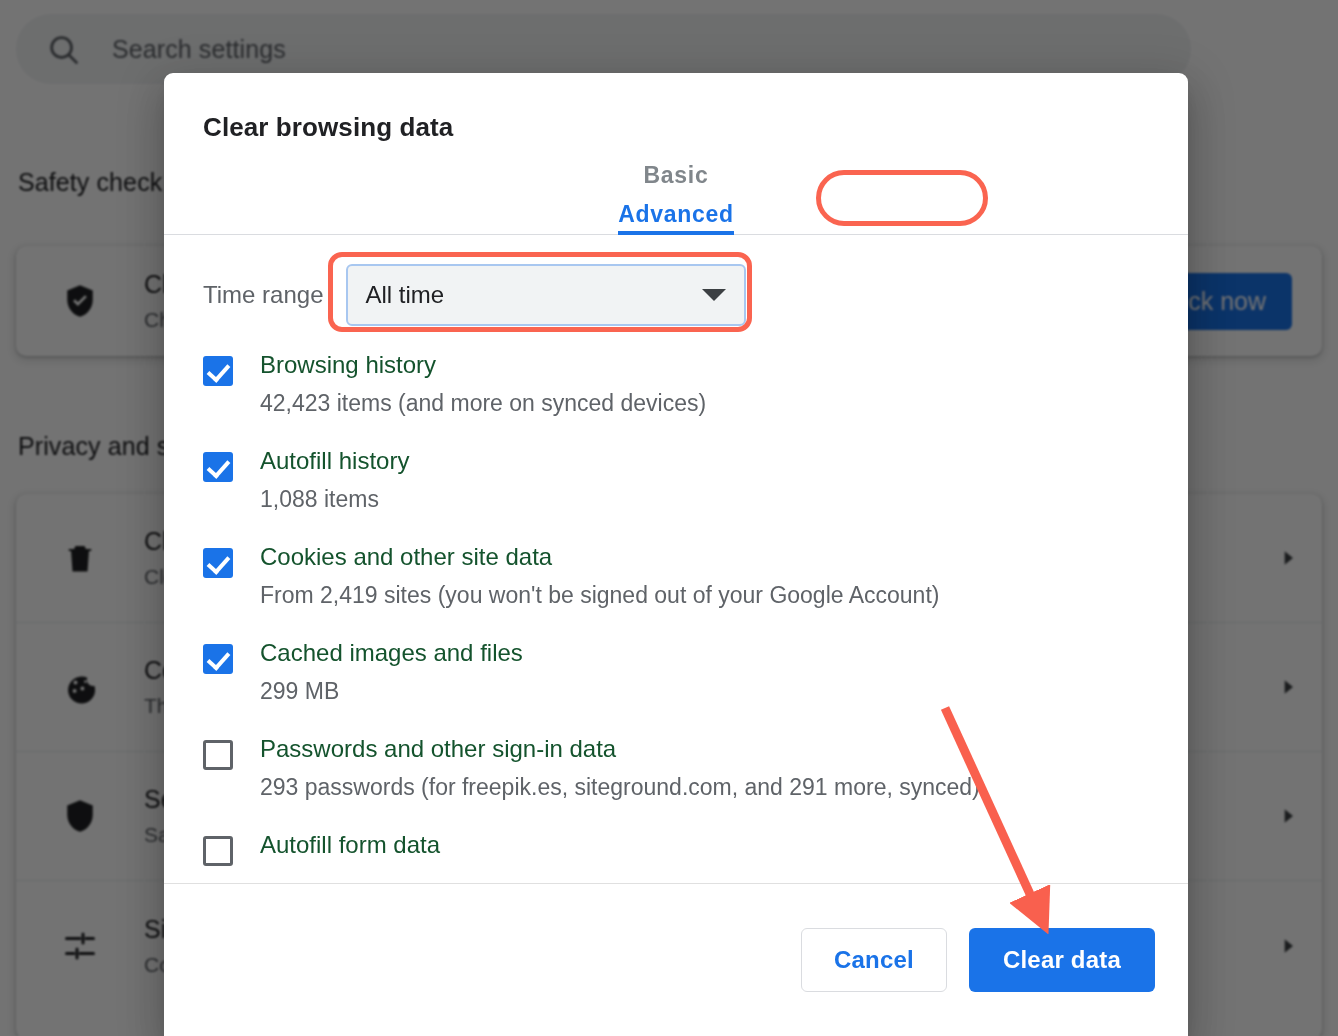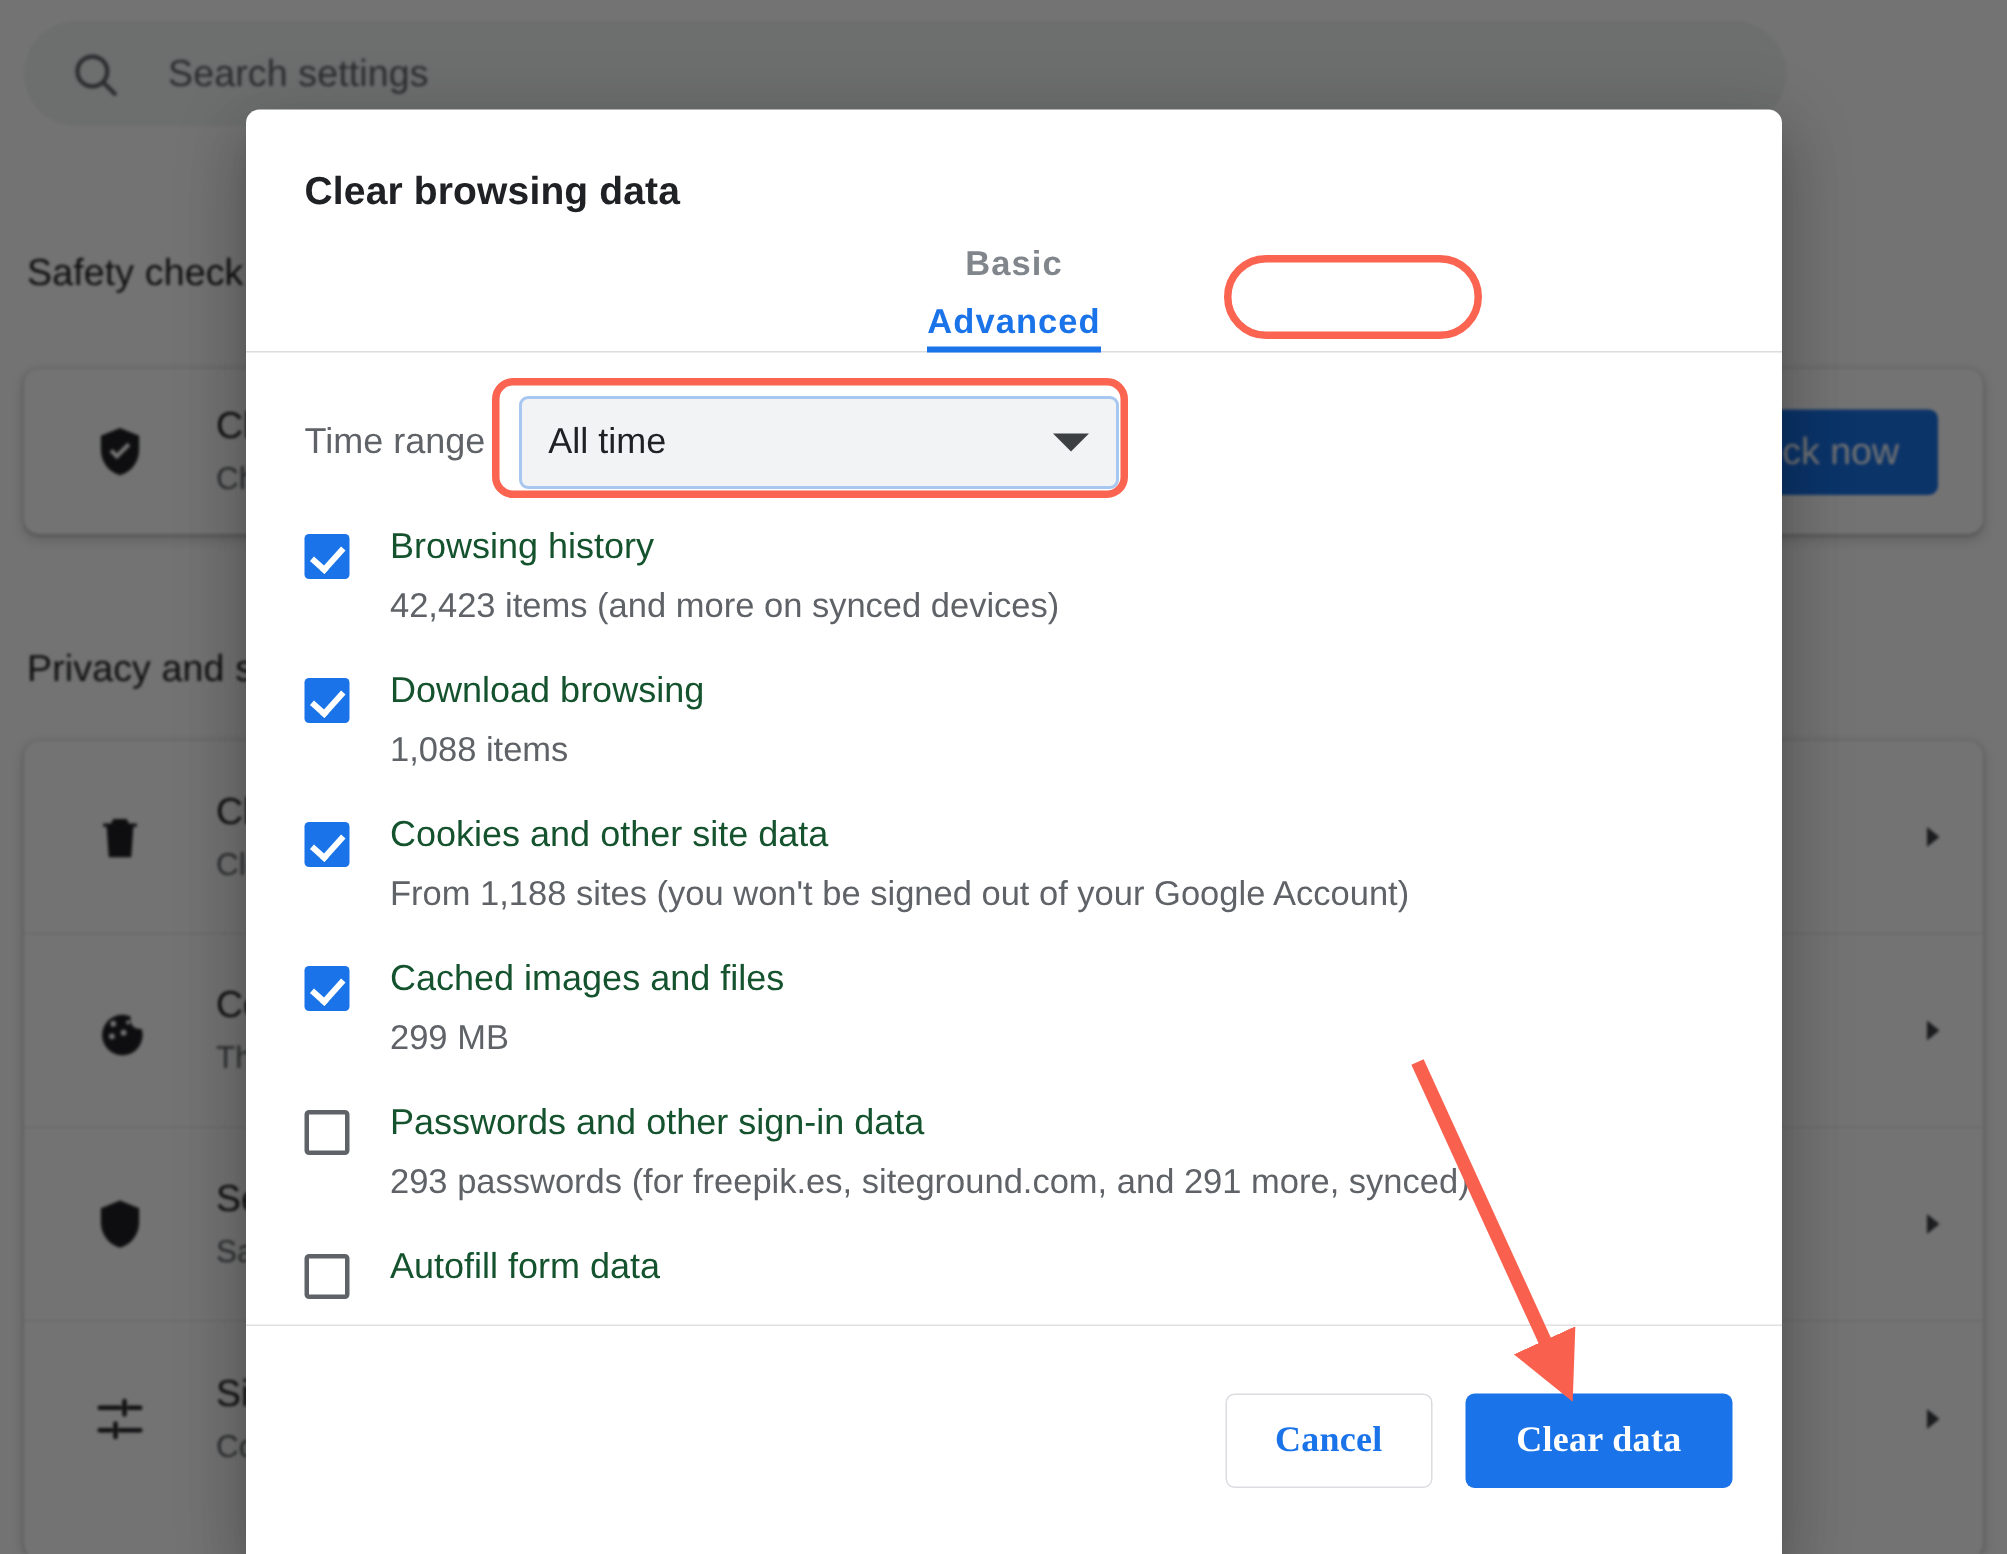--- a/index.html
+++ b/index.html
@@ -299,21 +299,21 @@
     flex: 0 0 auto;
     height: 152px;
     display: flex;
     align-items: center;
     justify-content: flex-end;
     padding-right: 33px;
     gap: 22px;
     background: #ffffff;
   }
   .btn {
-    font-family: Liberation Serif, serif;
+    font-family: Liberation Sans, sans-serif;
     font-size: 24px;
     font-weight: bold;
     border-radius: 6px;
     cursor: pointer;
     letter-spacing: .2px;
   }
   .btn-cancel {
     background: #ffffff;
     color: #1a73e8;
     border: 1px solid #dadce0;
@@ -496,30 +496,30 @@
           <span class="cb-box checked"></span>
           <div class="cb-text">
             <div class="cb-label">Browsing history</div>
             <div class="cb-sub">42,423 items (and more on synced devices)</div>
           </div>
         </div>
 
         <div class="cb-item">
           <span class="cb-box checked"></span>
           <div class="cb-text">
-            <div class="cb-label">Download browsing</div>
+            <div class="cb-label">Autofill history</div>
             <div class="cb-sub">1,088 items</div>
           </div>
         </div>
 
         <div class="cb-item">
           <span class="cb-box checked"></span>
           <div class="cb-text">
             <div class="cb-label">Cookies and other site data</div>
-            <div class="cb-sub">From 1,188 sites (you won't be signed out of your Google Account)</div>
+            <div class="cb-sub">From 2,419 sites (you won't be signed out of your Google Account)</div>
           </div>
         </div>
 
         <div class="cb-item">
           <span class="cb-box checked"></span>
           <div class="cb-text">
             <div class="cb-label">Cached images and files</div>
             <div class="cb-sub">299 MB</div>
           </div>
         </div>

